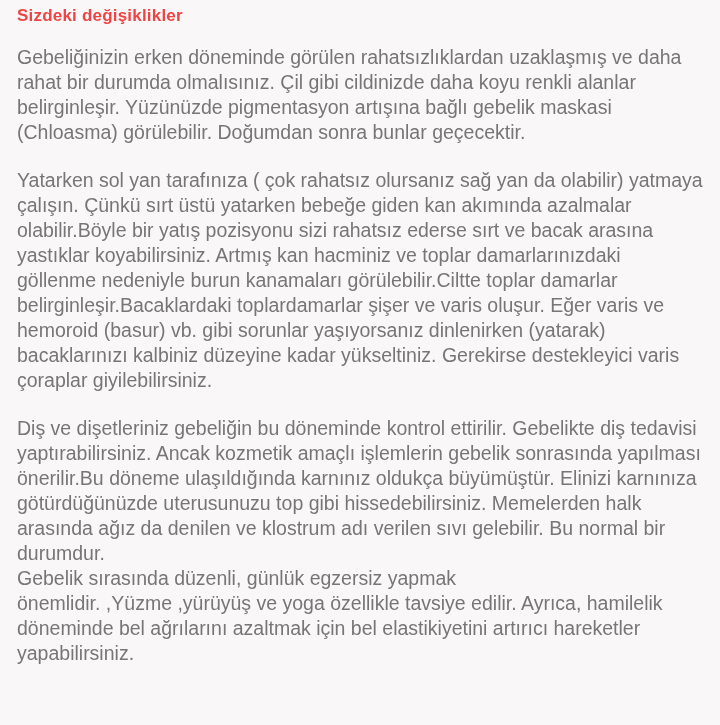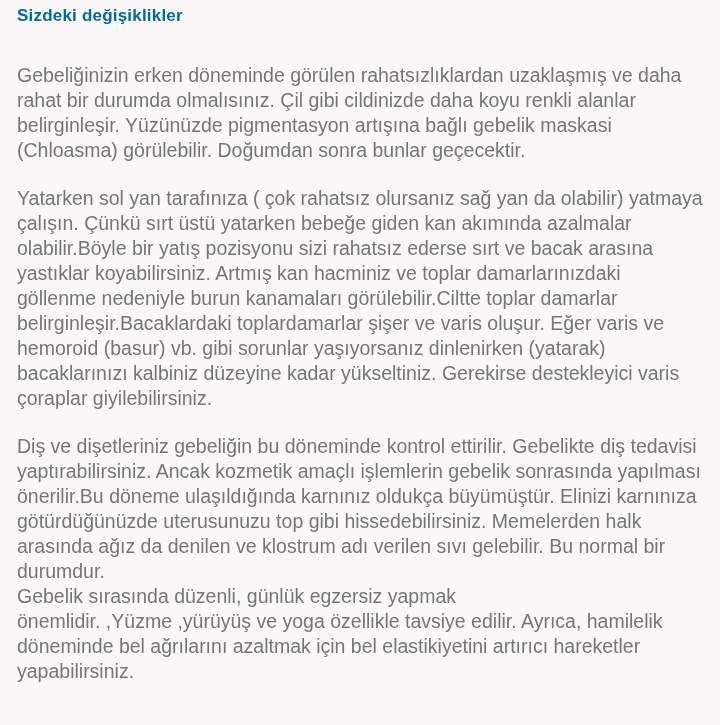--- a/index.html
+++ b/index.html
@@ -17,32 +17,32 @@
     width: 720px;
     height: 725px;
     padding: 3px 16px 0 17px;
     font-family: "Liberation Sans", sans-serif;
   }
   .title {
     margin: 0;
     font-size: 17px;
     font-weight: bold;
     line-height: 26px;
-    color: #0369a1;
+    color: #ef4444;
     letter-spacing: 0.2px;
   }
   .para {
     margin: 23px 0 0 0;
     font-size: 19.5px;
     line-height: 25px;
     color: #767676;
     white-space: pre-wrap;
   }
   .para.first {
-    margin-top: 34px;
+    margin-top: 16px;
   }
 </style>
 </head>
 <body>
 
 <div class="page">
   <h1 class="title">Sizdeki değişiklikler</h1>
 
   <p class="para first">Gebeliğinizin erken döneminde görülen rahatsızlıklardan uzaklaşmış ve daha rahat bir durumda olmalısınız. Çil gibi cildinizde daha koyu renkli alanlar belirginleşir. Yüzünüzde pigmentasyon artışına bağlı gebelik maskasi (Chloasma) görülebilir. Doğumdan sonra bunlar geçecektir.</p>
 

